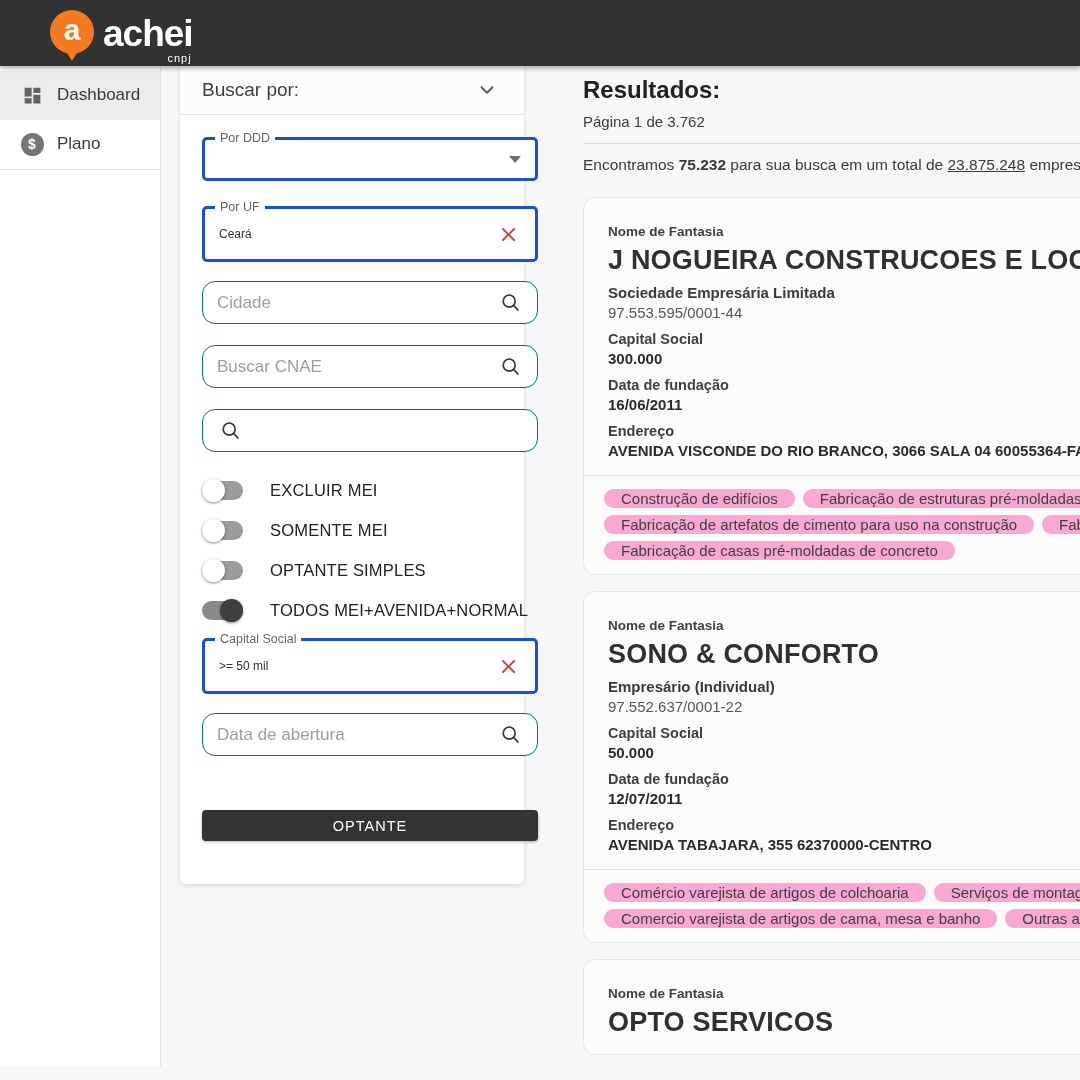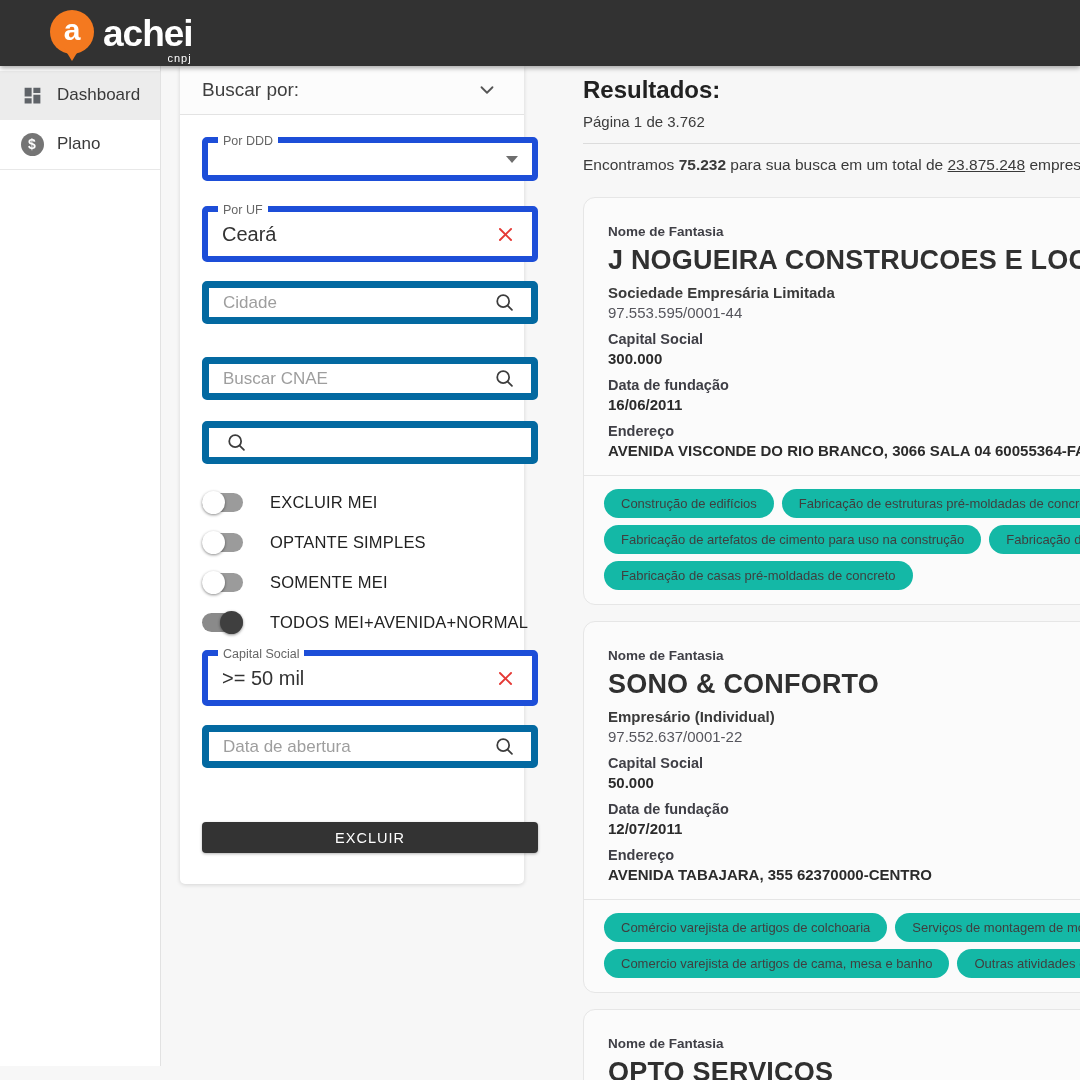--- a/index.html
+++ b/index.html
@@ -40,36 +40,36 @@
 
   
   .filter-panel { position:absolute; left:180px; top:66px; width:344px; height:818px;
     background:#ffffff; border-radius:0 0 5px 5px;
     box-shadow:0 1px 4px rgba(0,0,0,.14); z-index:5; }
   .panel-header { height:49px; display:flex; align-items:center; justify-content:space-between;
     padding:0 24px 0 22px; border-bottom:1px solid #e3e3e3; background:#fcfcfc; }
   .panel-title { font-size:19px; color:#3f3f3f; }
   .panel-body { padding:0 22px; }
 
-  .ofield { position:relative; border:6px solid #1d4ed8; border-radius:5px; width:336px;
+  .ofield { position:relative; border:3px solid #1d4ed8; border-radius:5px; width:336px;
     display:flex; align-items:center; padding:0 14px; background:#fff; }
   .ofield .flabel { position:absolute; top:-9px; left:10px; background:#fff; padding:0 5px;
     font-size:12.5px; color:#666; }
-  .ofield .fvalue { border:0; outline:0; font-size:20px; color:#333; flex:1; min-width:0;
+  .ofield .fvalue { border:0; outline:0; font-size:12px; color:#333; flex:1; min-width:0;
     font-family:inherit; background:transparent; }
-  .pfield { border:7px solid #0369a1; border-radius:5px; width:336px; height:43px;
+  .pfield { border:1px solid #0369a1; border-radius:13px; width:336px; height:43px;
     display:flex; align-items:center; padding:0 14px; background:#fff; }
   .pfield input { border:0; outline:0; flex:1; min-width:0; font-size:17px; color:#333;
     font-family:inherit; background:transparent; }
   .pfield input::placeholder, .ofield input::placeholder { color:#9e9e9e; opacity:1; }
 
   .f-ddd { margin-top:22px; height:44px; }
   .f-uf  { margin-top:25px; height:56px;gap:20px; }
   .f-cidade { margin-top:19px; }
-  .f-cnae { margin-top:33px; }
+  .f-cnae { margin-top:21px; }
   .f-natureza { margin-top:21px; }
   .f-capital { margin-top:12px; height:56px; }
   .f-data { margin-top:19px; }
 
   .caret-down { width:0; height:0; border-left:6px solid transparent;
     border-right:6px solid transparent; border-top:7px solid #6e6e6e; margin-left:8px; }
   .icon-btn { display:flex; align-items:center; justify-content:center; width:26px; height:26px;
     cursor:pointer; flex:none; }
 
   .toggles { margin-top:26px; }
@@ -102,21 +102,21 @@
   .c-namelabel { font-size:13.5px; font-weight:700; color:#3f3f46; }
   .c-title { margin-top:6px; font-size:27px; font-weight:800; color:#303030;
     letter-spacing:.2px; white-space:nowrap; }
   .c-nature { margin-top:8px; font-size:15px; font-weight:700; color:#3a3a3a; }
   .c-cnpj { margin-top:3px; font-size:15px; color:#55555c; }
   .c-rowlabel { margin-top:10px; font-size:14.5px; font-weight:700; color:#3f3f46; }
   .c-rowvalue { margin-top:3px; font-size:15px; font-weight:700; color:#2b2b2b; white-space:nowrap; }
   .card-chips { border-top:1px solid #e5e5e5; padding:13px 20px 14px 20px; }
   .chip-row { display:flex; margin-bottom:7px; }
   .chip-row:last-child { margin-bottom:0; }
-  .chip { background:#14b8a6; border-radius:17px; padding:7px 17px; font-size:13px;
+  .chip { background:#f9a8d4; border-radius:17px; padding:1px 17px; font-size:15px;
     color:#3f3f3f; margin-right:8px; white-space:nowrap; flex:none; cursor:default; }
 </style>
 </head>
 <body>
 
 <div class="app-header">
   <div class="logo">
     <div class="logo-pin">
       <div class="pin-circle">
           <span>a</span>
@@ -209,27 +209,27 @@
         <div class="toggle-row">
           <button class="switch">
             <span class="knob"></span>
           </button>
           <span class="toggle-label">EXCLUIR MEI</span>
         </div>
         <div class="toggle-row">
           <button class="switch">
             <span class="knob"></span>
           </button>
-          <span class="toggle-label">OPTANTE SIMPLES</span>
+          <span class="toggle-label">SOMENTE MEI</span>
         </div>
         <div class="toggle-row">
           <button class="switch">
             <span class="knob"></span>
           </button>
-          <span class="toggle-label">SOMENTE MEI</span>
+          <span class="toggle-label">OPTANTE SIMPLES</span>
         </div>
         <div class="toggle-row">
           <button class="switch on">
             <span class="knob"></span>
           </button>
           <span class="toggle-label">TODOS MEI+AVENIDA+NORMAL</span>
         </div>
       </div>
 
     <div class="ofield f-capital">
@@ -246,21 +246,21 @@
     <div class="pfield f-data">
       <input placeholder="Data de abertura" style="">
       <span class="icon-btn">
         <svg width="21" height="21" viewBox="0 0 24 24" fill="none" stroke="#3c3c3c" stroke-width="2" stroke-linecap="round">
             <circle cx="10.5" cy="10.5" r="6.8"></circle>
             <line x1="15.6" y1="15.6" x2="20.5" y2="20.5"></line>
           </svg>
       </span>
     </div>
 
-    <button class="buscar-btn">EXCLUIR</button>
+    <button class="buscar-btn">OPTANTE</button>
   </div>
 </div>
 
 <div class="results">
   <div class="results-title">Resultados:</div>
   <div class="page-info">Página 1 de 3.762</div>
   <div class="results-divider"></div>
   <div class="summary">
     <span>Encontramos </span><span class="count">75.232</span><span> para sua busca em um total de </span><span class="total">23.875.248</span><span> empresas | 509 ms</span>
   </div>

